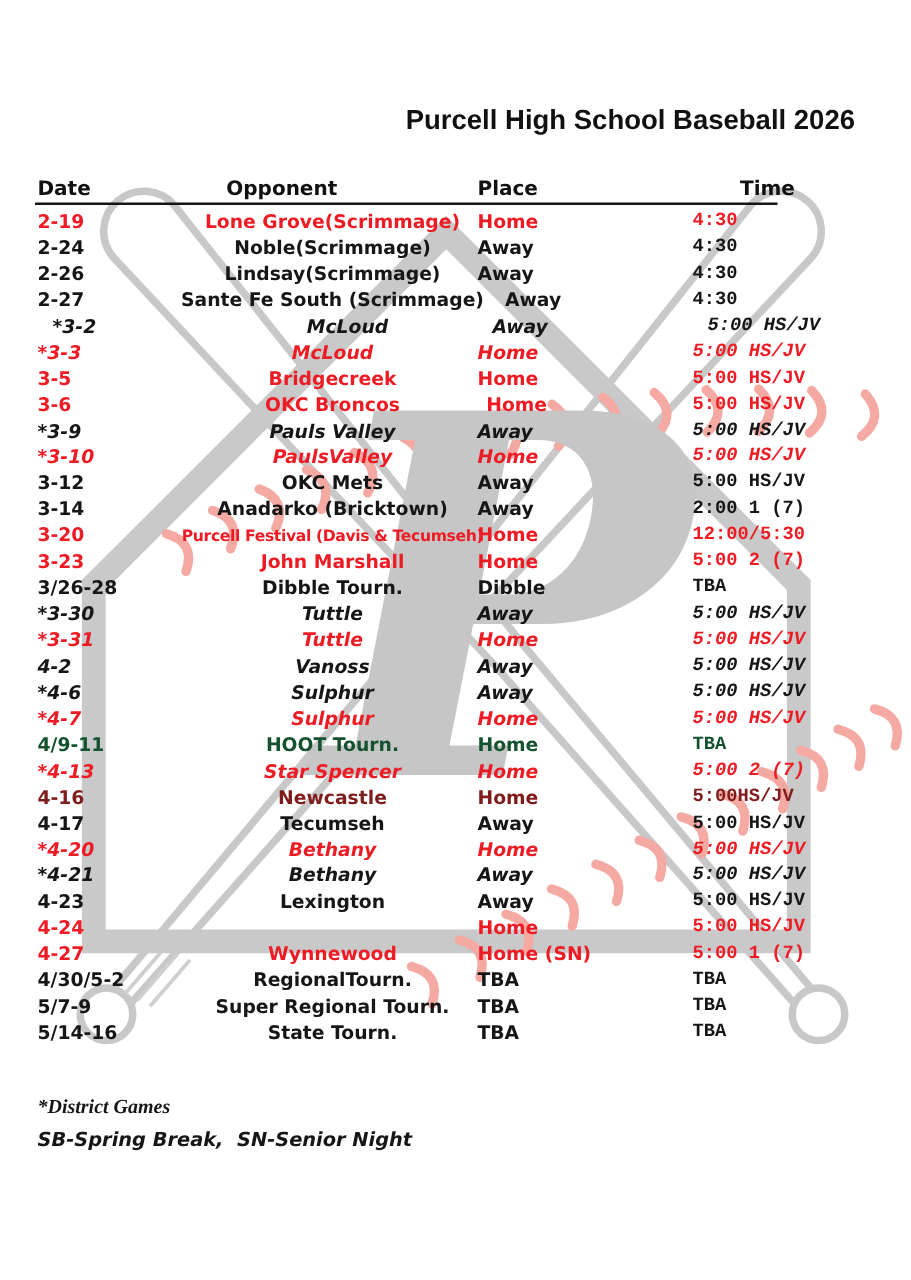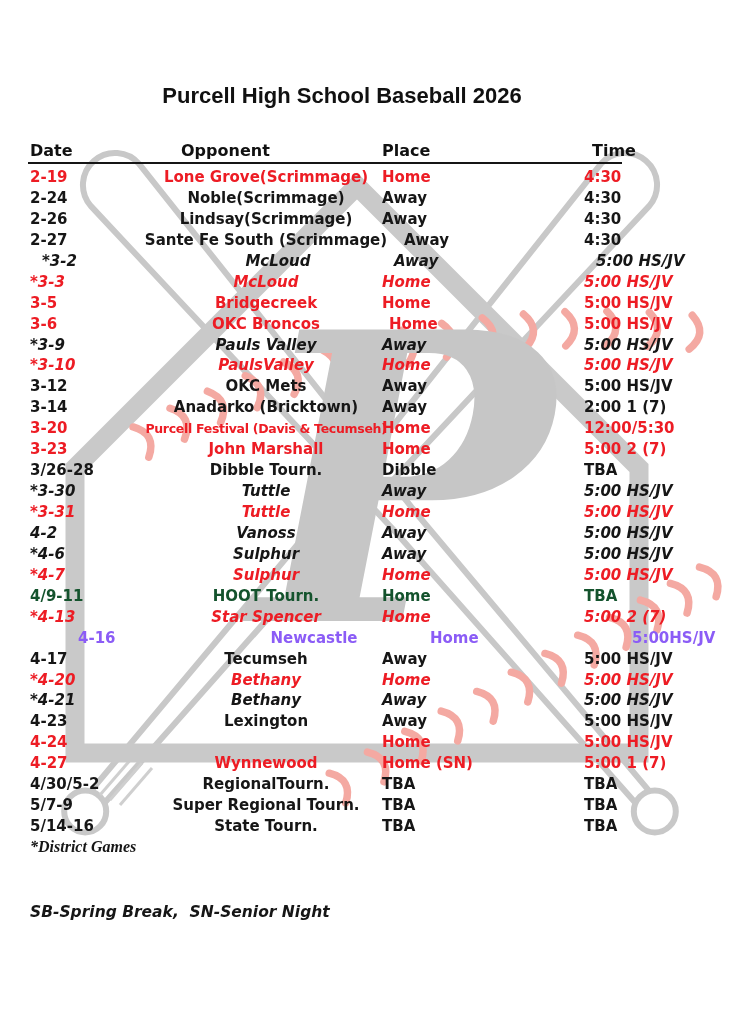--- a/index.html
+++ b/index.html
@@ -8,41 +8,41 @@
     background:#ffffff;
     font-family:"DejaVu Sans",sans-serif;
   }
   #watermark{position:absolute;left:0;top:0;z-index:0;}
   .p-logo{
     position:absolute;left:252px;top:280px;z-index:1;
     font-family:"DejaVu Serif",serif;font-style:italic;font-weight:bold;
     font-size:400px;line-height:1;color:#c6c6c6;
   }
   .title{
-    position:absolute;top:83px;left:0;width:684px;text-align:center;z-index:2;
+    position:absolute;top:83px;left:0;width:684px;text-align:right;z-index:2;
     font-family:"Liberation Sans",sans-serif;font-weight:bold;font-size:22px;color:#111;
   }
   .thead{position:absolute;top:141px;left:0;width:729px;height:22px;z-index:2;
     font-weight:bold;font-size:16px;color:#111;}
   .thead span{position:absolute;}
   .h-date{left:30px;} .h-opp{left:181px;} .h-place{left:382px;} .h-time{left:592px;}
   .head-rule{position:absolute;top:162px;left:28px;width:594px;height:2px;background:#151515;z-index:2;}
   #rows{position:absolute;top:167px;left:0;width:729px;z-index:2;}
   .row{position:relative;height:20.95px;font-size:15px;font-weight:bold;color:#161616;}
   .row.italic{font-style:italic;}
   .cell{position:absolute;top:1px;white-space:pre;}
   .cell-date{left:30px;}
   .cell-opp{left:133px;width:266px;text-align:center;}
   .cell-opp.small{font-size:12.5px;letter-spacing:-0.3px;top:3px;}
   .cell-place{left:382px;}
-  .cell-time{left:584px;}
+  .cell-time{left:554px;font-family:Liberation Mono, monospace;}
   .row:nth-child(4) .cell-place{left:404px;}
   .row:nth-child(8) .cell-place{left:389px;}
   .footnote{position:absolute;left:30px;z-index:2;white-space:pre;color:#161616;}
-  .fn1{top:838px;font-family:"Liberation Serif",serif;font-style:italic;font-weight:bold;font-size:16px;}
+  .fn1{top:877px;font-family:"Liberation Serif",serif;font-style:italic;font-weight:bold;font-size:16px;}
   .fn2{top:903px;font-style:italic;font-weight:bold;font-size:15.5px;}
 </style>
 </head>
 <body>
 
 <svg id="watermark" width="729" height="1024" viewBox="0 0 729 1024">
 
   <g>
     <path d="M 90.7,205.9 L 395.9,532.4 L 638.2,805.9 L 651.8,794.1 L 417.1,514.2 L 139.3,164.1 A 32,32 0 0 0 90.7,205.9 Z" fill="#ffffff" stroke="#c8c8c8" stroke-width="6" stroke-linejoin="round"></path>
     <circle cx="654.8" cy="811.4" r="21" fill="#ffffff" stroke="#c8c8c8" stroke-width="6"></circle>
@@ -226,21 +226,21 @@
       <span class="cell cell-opp">HOOT Tourn.</span>
       <span class="cell cell-place">Home</span>
       <span class="cell cell-time">TBA</span>
     </div>
     <div class="row italic" style="color: rgb(237, 28, 36);">
       <span class="cell cell-date">*4-13</span>
       <span class="cell cell-opp">Star Spencer</span>
       <span class="cell cell-place">Home</span>
       <span class="cell cell-time">5:00 2 (7)</span>
     </div>
-    <div class="row" style="color: #8b5cf6; margin-left: 48px;">
+    <div class="row" style="color: #7f1d1d;">
       <span class="cell cell-date">4-16</span>
       <span class="cell cell-opp">Newcastle</span>
       <span class="cell cell-place">Home</span>
       <span class="cell cell-time">5:00HS/JV</span>
     </div>
     <div class="row" style="color: rgb(22, 22, 22);">
       <span class="cell cell-date">4-17</span>
       <span class="cell cell-opp">Tecumseh</span>
       <span class="cell cell-place">Away</span>
       <span class="cell cell-time">5:00 HS/JV</span>

